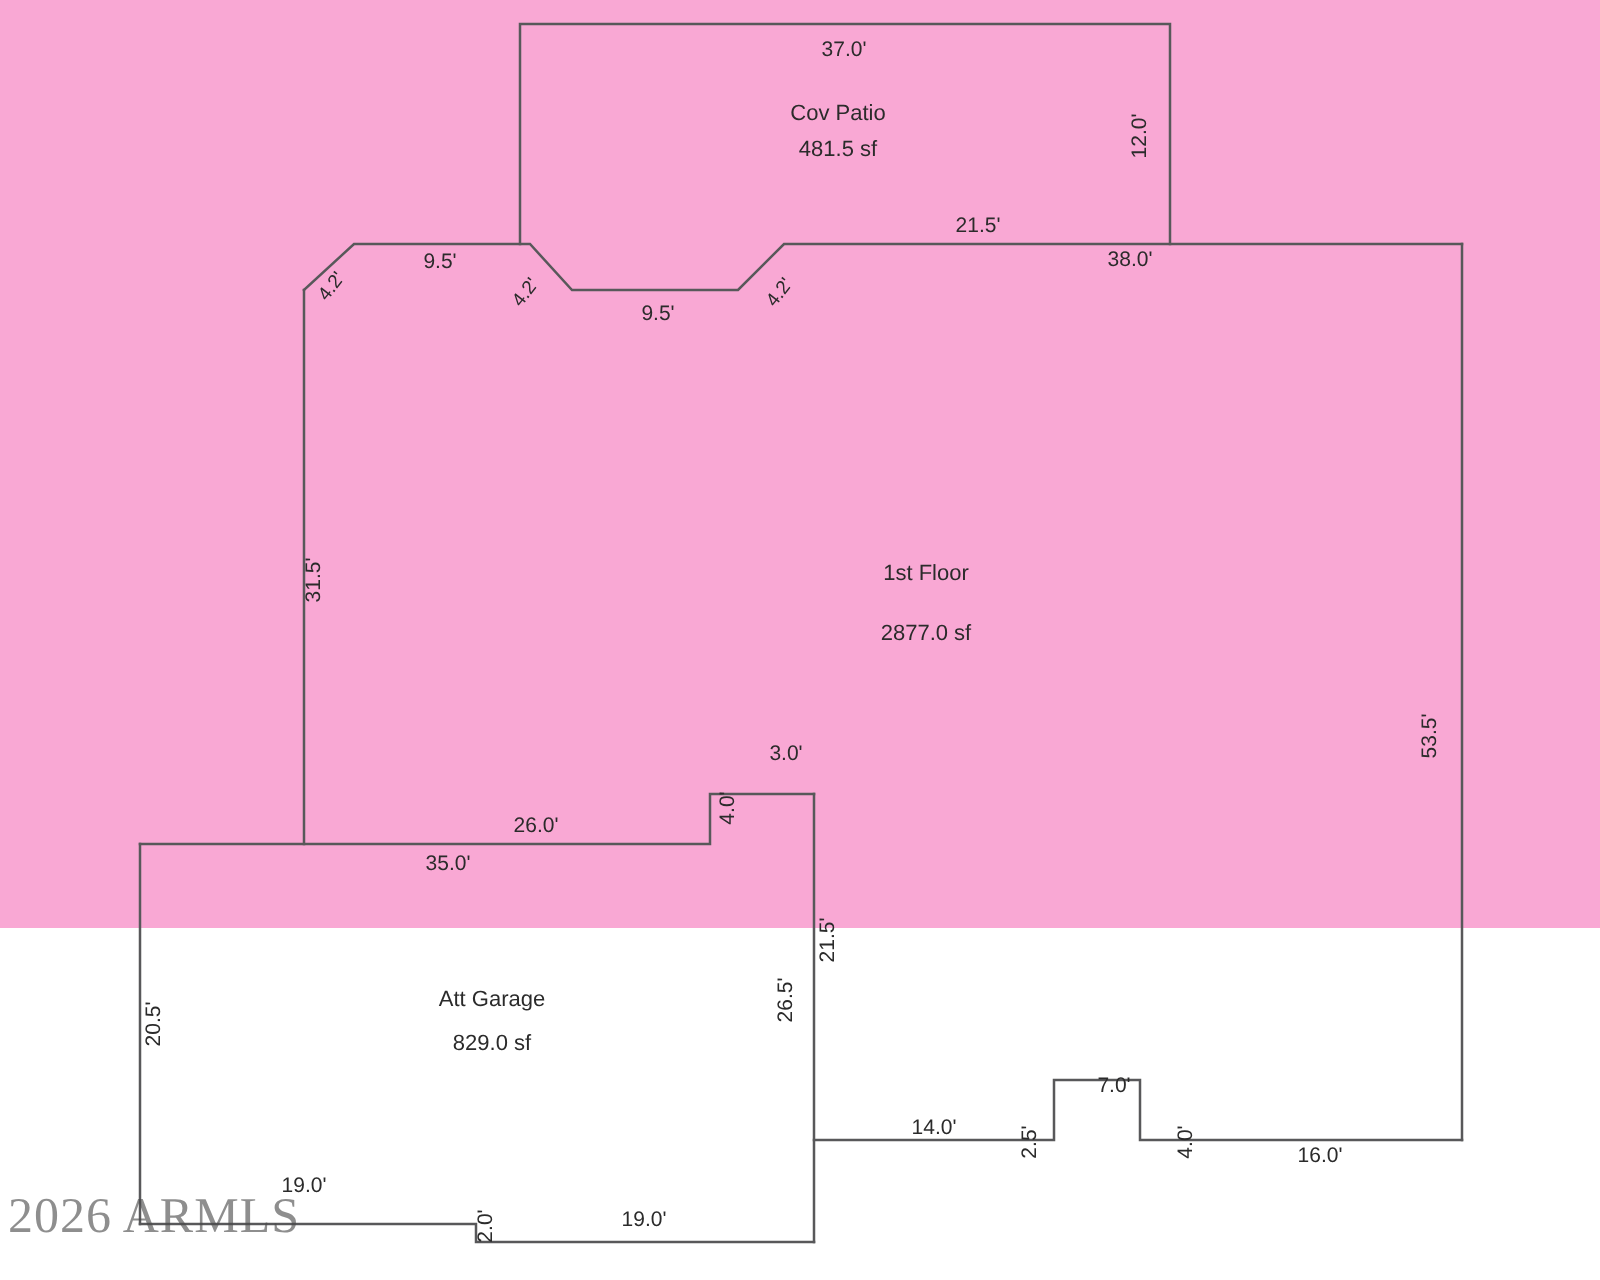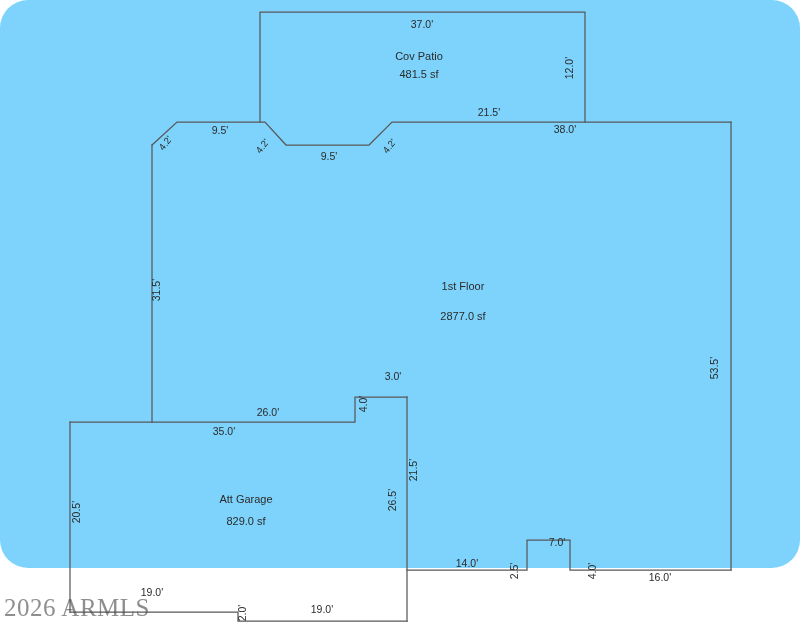--- a/index.html
+++ b/index.html
@@ -9,23 +9,22 @@
   }
   body {
     width: 800px;
     height: 640px;
     overflow: hidden;
     font-family: "Liberation Sans", sans-serif;
   }
   #plan-root {
     position: relative;
     width: 800px;
-    height: 568px;
-    background: #7dd3fc;
-    border-radius: 28px;
+    height: 464px;
+    background: #f9a8d4;
   }
   svg#floorplan-svg {
     display: block;
     width: 800px;
     height: 640px;
   }
   .wall {
     fill: none;
     stroke: #58585a;
     stroke-width: 1.25;

